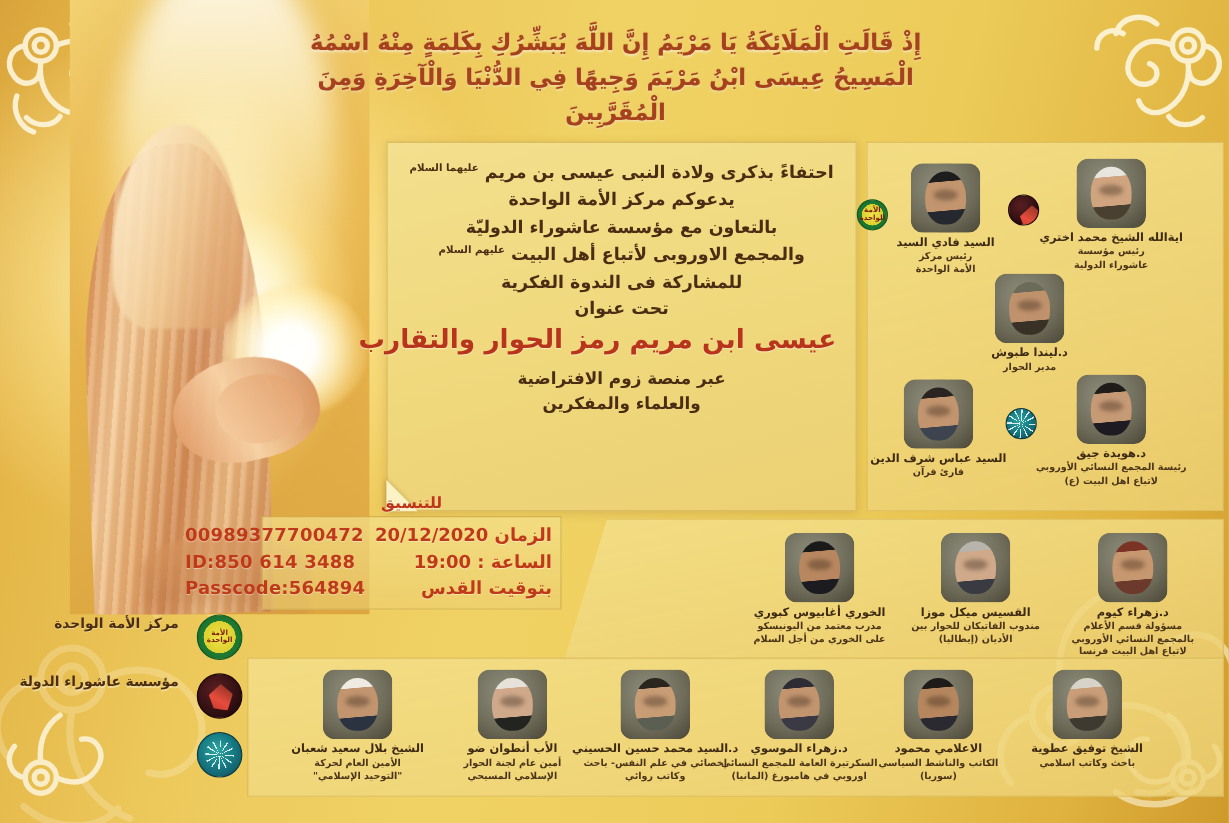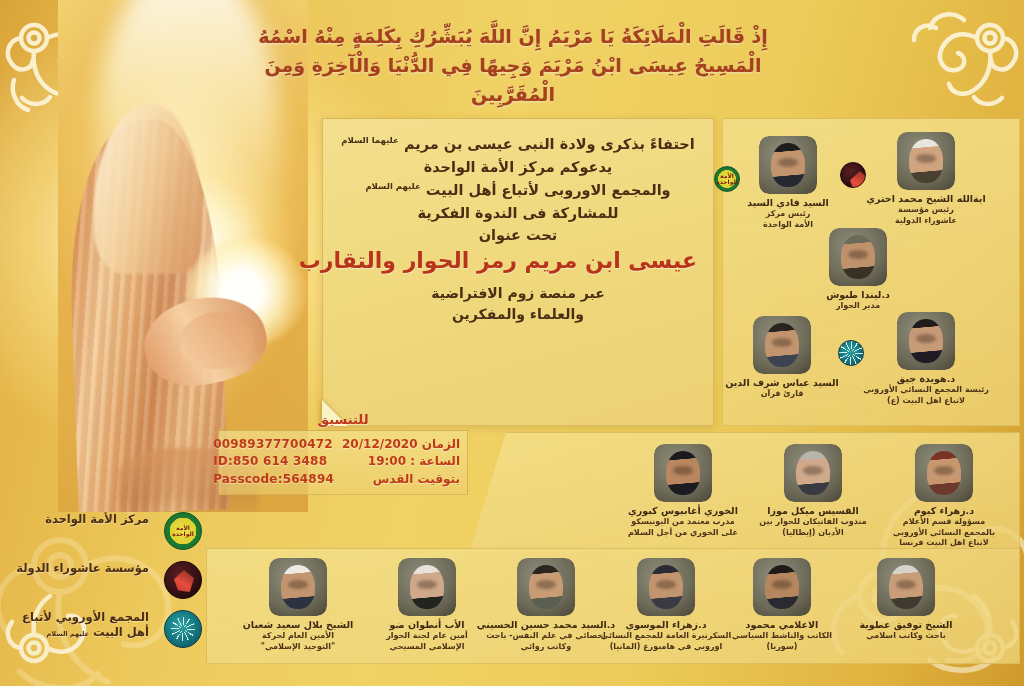--- a/index.html
+++ b/index.html
@@ -244,21 +244,21 @@
     direction: rtl;
     gap: 8px;
     background: linear-gradient(180deg, rgba(244,224,140,0.72), rgba(236,206,112,0.62));
     border: 1px solid rgba(190,150,50,0.5);
     padding: 5px 7px 6px;
   }
   #coord-box .col { flex: 1; }
   #coord-box .row {
     color: #bf3a18;
     font-weight: bold;
-    font-size: 12px;
+    font-size: 15px;
     line-height: 1.45;
     white-space: nowrap;
     text-shadow: 0 1px 0 rgba(255,255,255,0.4);
   }
   #coord-box .col.right { text-align: right; }
   #coord-box .col.left { text-align: left; direction: ltr; font-size: 11.5px; }
   #coord-box .col.left .row { letter-spacing: 0.2px; }
 
   
   .speakers-panel {
@@ -509,20 +509,21 @@
   </div>
 
   <div id="quran-verse">إِذْ قَالَتِ الْمَلَائِكَةُ يَا مَرْيَمُ إِنَّ اللَّهَ يُبَشِّرُكِ بِكَلِمَةٍ مِنْهُ اسْمُهُ الْمَسِيحُ عِيسَى ابْنُ مَرْيَمَ وَجِيهًا فِي الدُّنْيَا وَالْآخِرَةِ وَمِنَ الْمُقَرَّبِينَ</div>
 
   <div id="main-panel">
     <div class="pl">
       <span>احتفاءً بذكرى ولادة النبى عيسى بن مريم</span>
       <span class="sm">عليهما السلام</span>
     </div>
     <div class="pl">يدعوكم مركز الأمة الواحدة</div>
+    <div class="pl">بالتعاون مع مؤسسة عاشوراء الدوليّة</div>
     <div class="pl">
       <span>والمجمع الاوروبى لأتباع أهل البيت</span>
       <span class="sm">عليهم السلام</span>
     </div>
     <div class="pl">للمشاركة فى الندوة الفكرية</div>
     <div class="label-under">تحت عنوان</div>
     <div class="title-main">عيسى ابن مريم رمز الحوار والتقارب</div>
     <div class="sub">عبر منصة زوم الافتراضية</div>
     <div class="sub">والعلماء والمفكرين</div>
     <div class="fold"></div>
@@ -692,17 +693,16 @@
           <span>الأمة<br>الواحدة</span>
         </div>
      <div class="org-name">مركز الأمة الواحدة</div>
       </div>
       <div class="org-row">
         <div class="org-logo logo-ashura"></div>
      <div class="org-name">مؤسسة عاشوراء الدولة</div>
       </div>
       <div class="org-row">
         <div class="org-logo logo-euro"></div>
-     <div class="org-name">المجمع الأوروبي لأتباع أهل البيت <span class="tiny">عليهم السلام</span></div>
       </div>
     </div>
 
 </div>
 
 </body></html>

